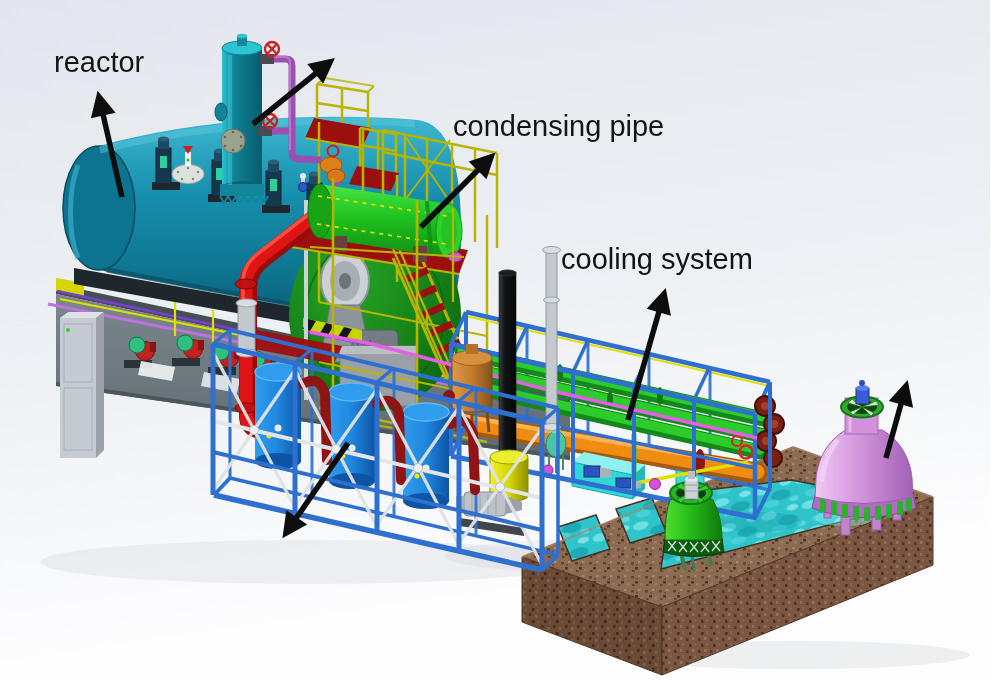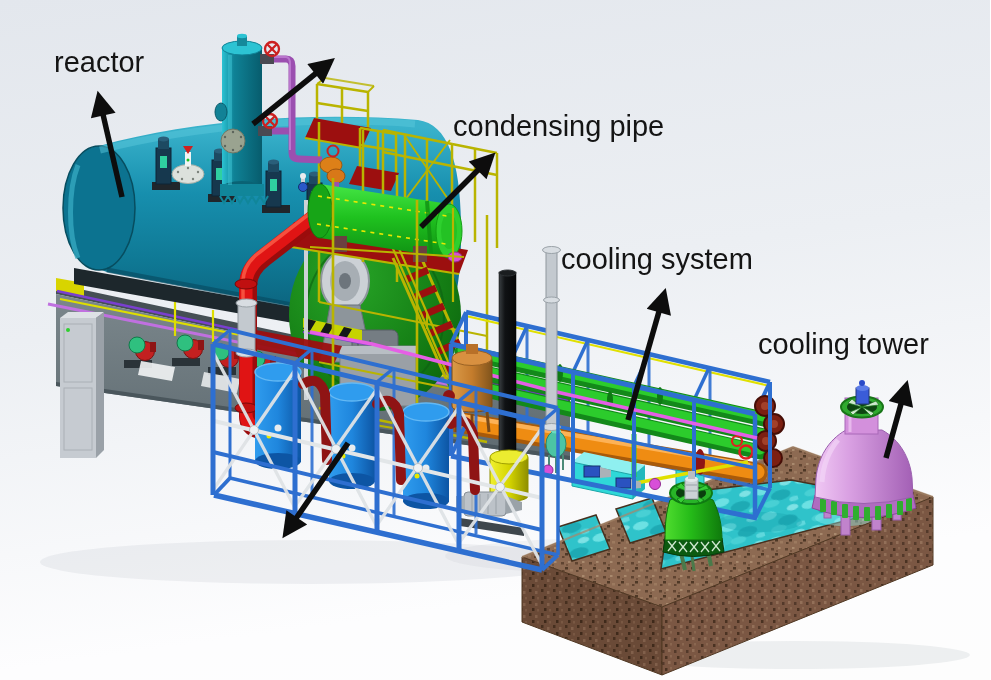--- a/index.html
+++ b/index.html
@@ -661,14 +661,13 @@
     <line x1="421" y1="227" x2="491" y2="157" marker-end="url(#mArrow)"></line>
     <line x1="628" y1="420" x2="664" y2="294" marker-end="url(#mArrow)"></line>
     <line x1="886" y1="458" x2="906" y2="386" marker-end="url(#mArrow)"></line>
     <line x1="348" y1="443" x2="286" y2="533" marker-end="url(#mArrow)"></line>
   </g>
 </svg>
 
   <div class="label" style="left:54px;top:46px;">reactor</div>
   <div class="label" style="left:453px;top:110px;">condensing pipe</div>
   <div class="label" style="left:561px;top:243px;">cooling system</div>
-  <div class="label" style="left:758px;top:328px;">cooling tower</div>
 </div>
 
 </body></html>

